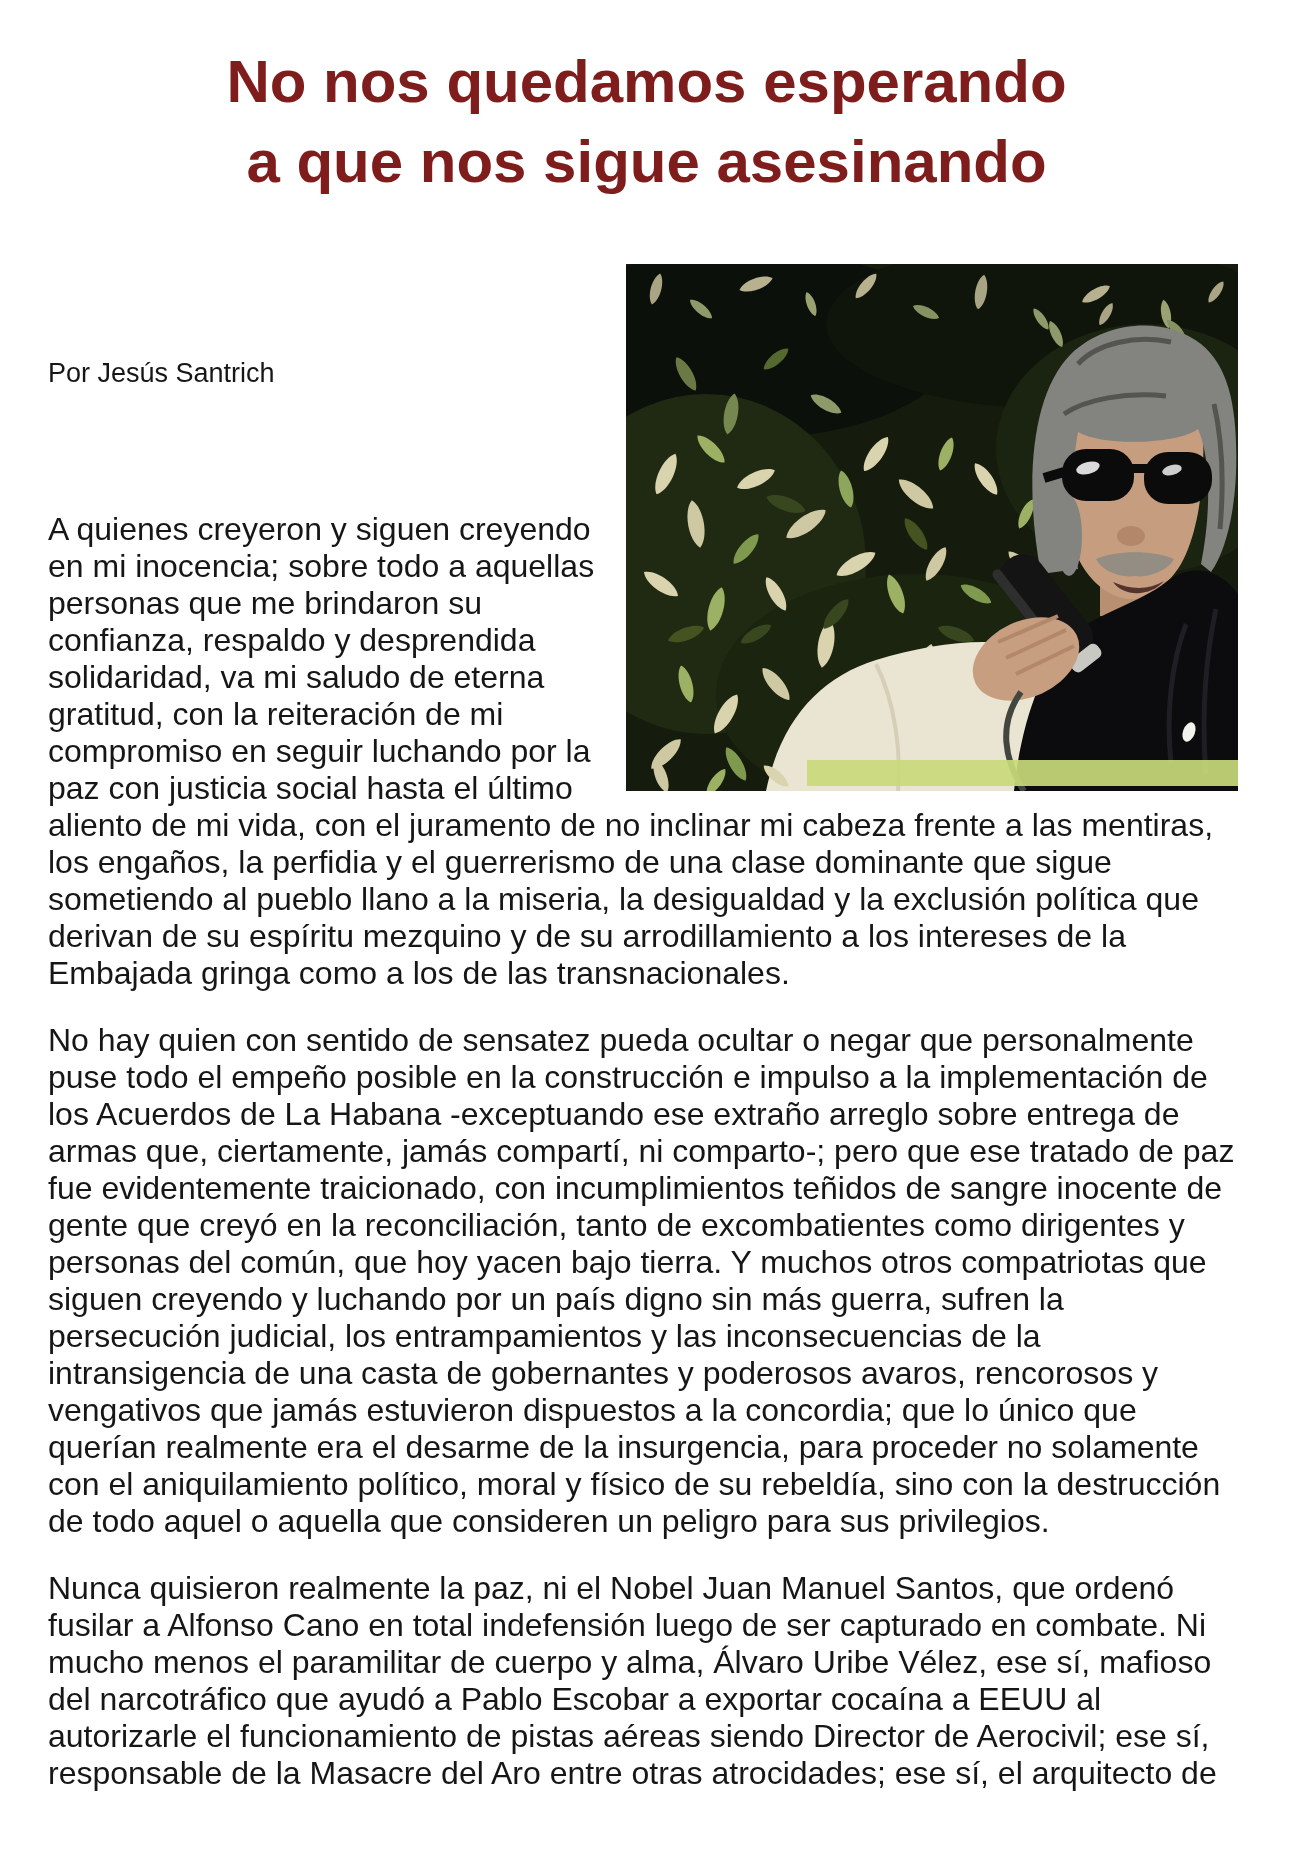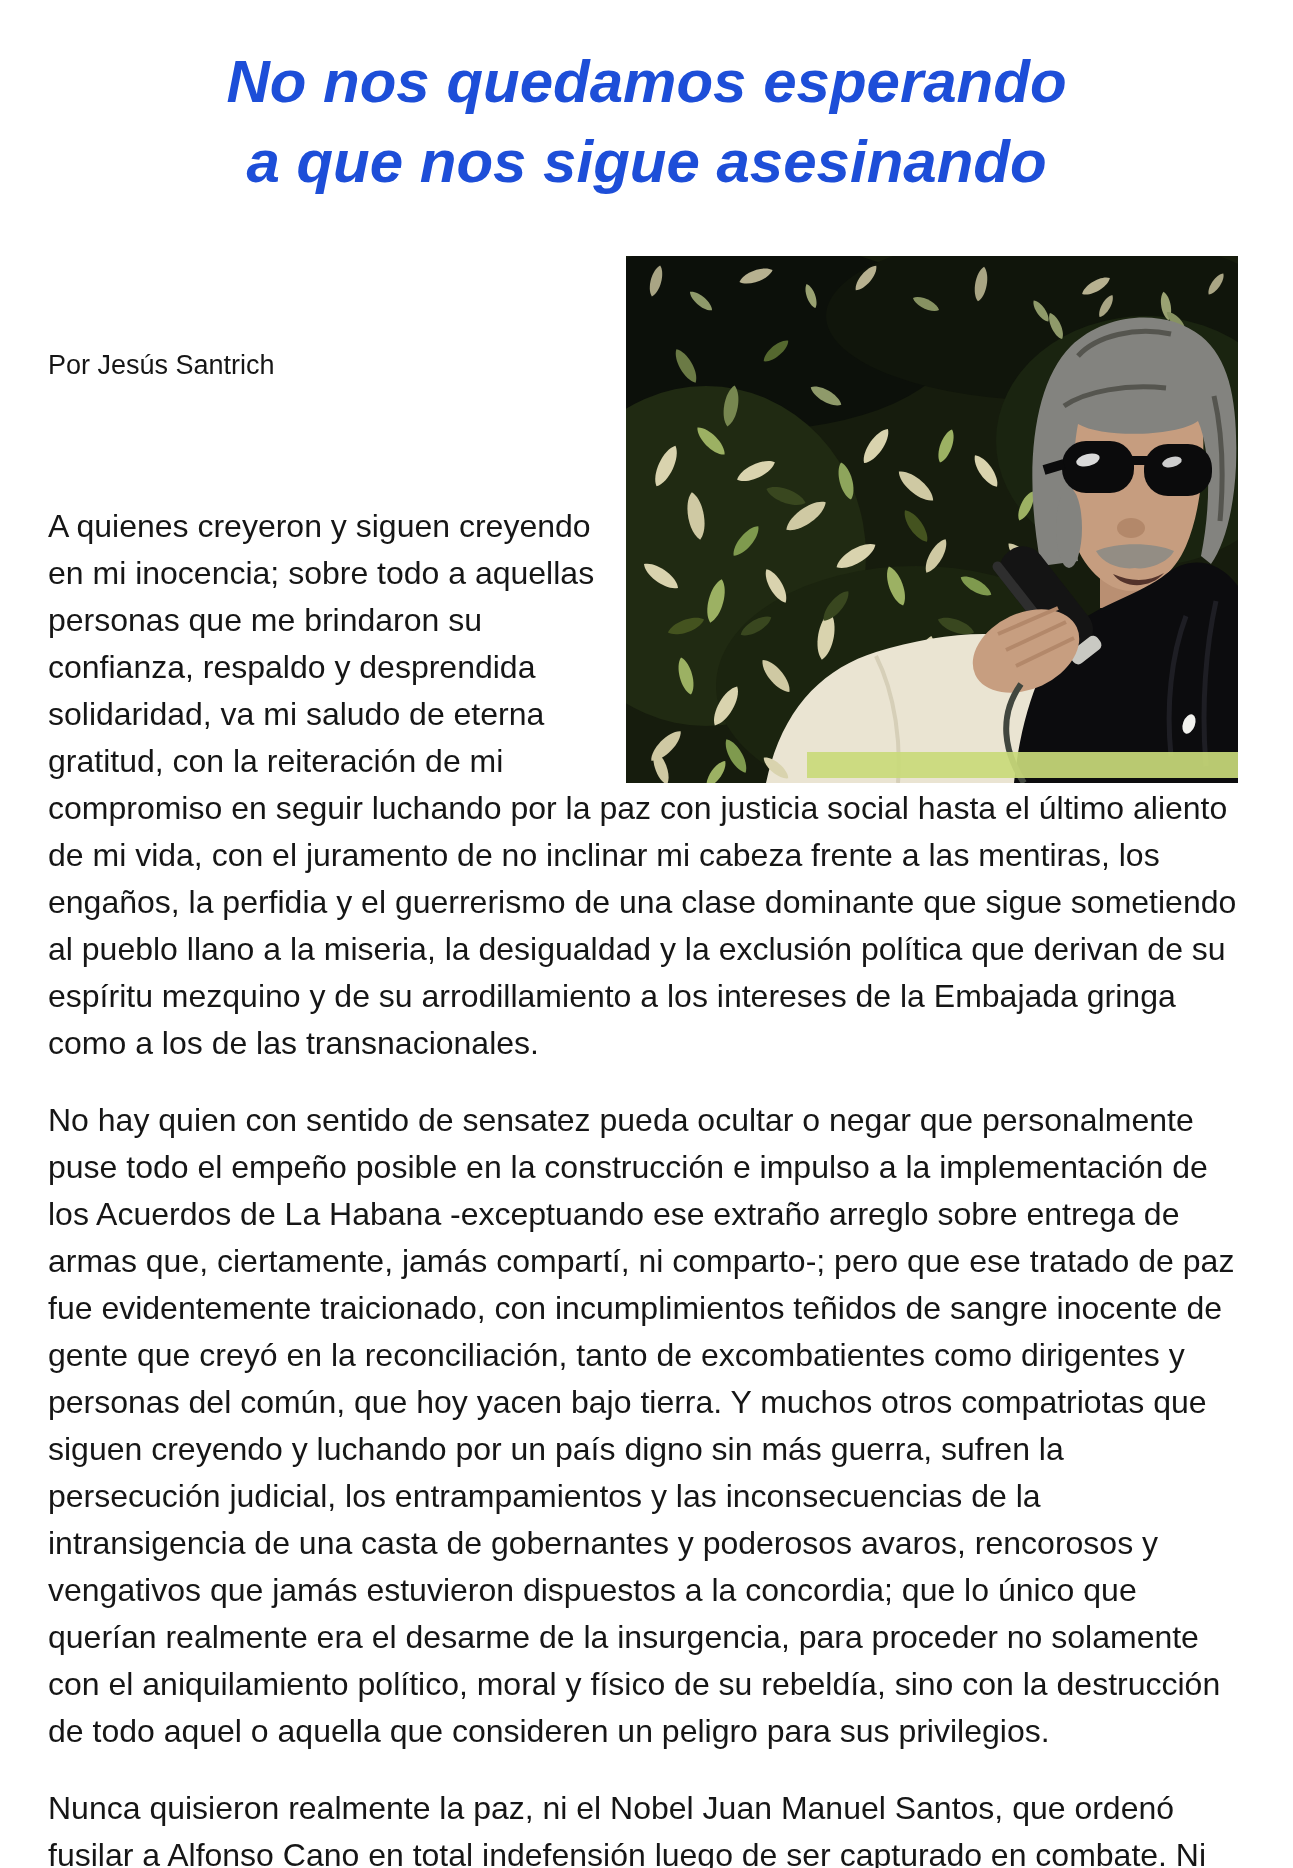--- a/index.html
+++ b/index.html
@@ -5,48 +5,47 @@
   html, body { margin: 0; padding: 0; }
   body {
     width: 1293px; height: 1868px;
     background: #ffffff;
     overflow: hidden;
     font-family: "Liberation Sans", sans-serif;
     color: #161616;
   }
   .page { position: relative; width: 1293px; height: 1868px; background: #ffffff; }
   .title {
-    margin: 42px 30px 4px;
+    margin: 42px 30px 12px;
     text-align: center;
-    color: #1d4ed8;
+    color: #7f1d1d;
     font-size: 60px;
     line-height: 80px;
     font-weight: bold;
     letter-spacing: 0px;
-    font-style: italic;
   }
   .content {
     margin: 0 55px 0 48px;
     overflow: hidden; 
   }
   .photo {
     float: right;
     width: 612px; height: 527px;
     margin: 50px 0 0 30px;
     padding: 0;
   }
   .photo svg { display: block; width: 612px; height: 527px; }
   .byline {
     margin: 140px 0 0;
     font-size: 27px;
     line-height: 39px;
   }
   .para {
     font-size: 32px;
-    line-height: 47px;
+    line-height: 37px;
     margin: 16px 0 30px;
   }
   .para.first { margin-top: 118px; }
 </style>
 </head>
 <body>
 
 <div class="page">
 
   <h1 class="title"><span>No nos quedamos esperando</span><br><span>a que nos sigue asesinando</span></h1>

